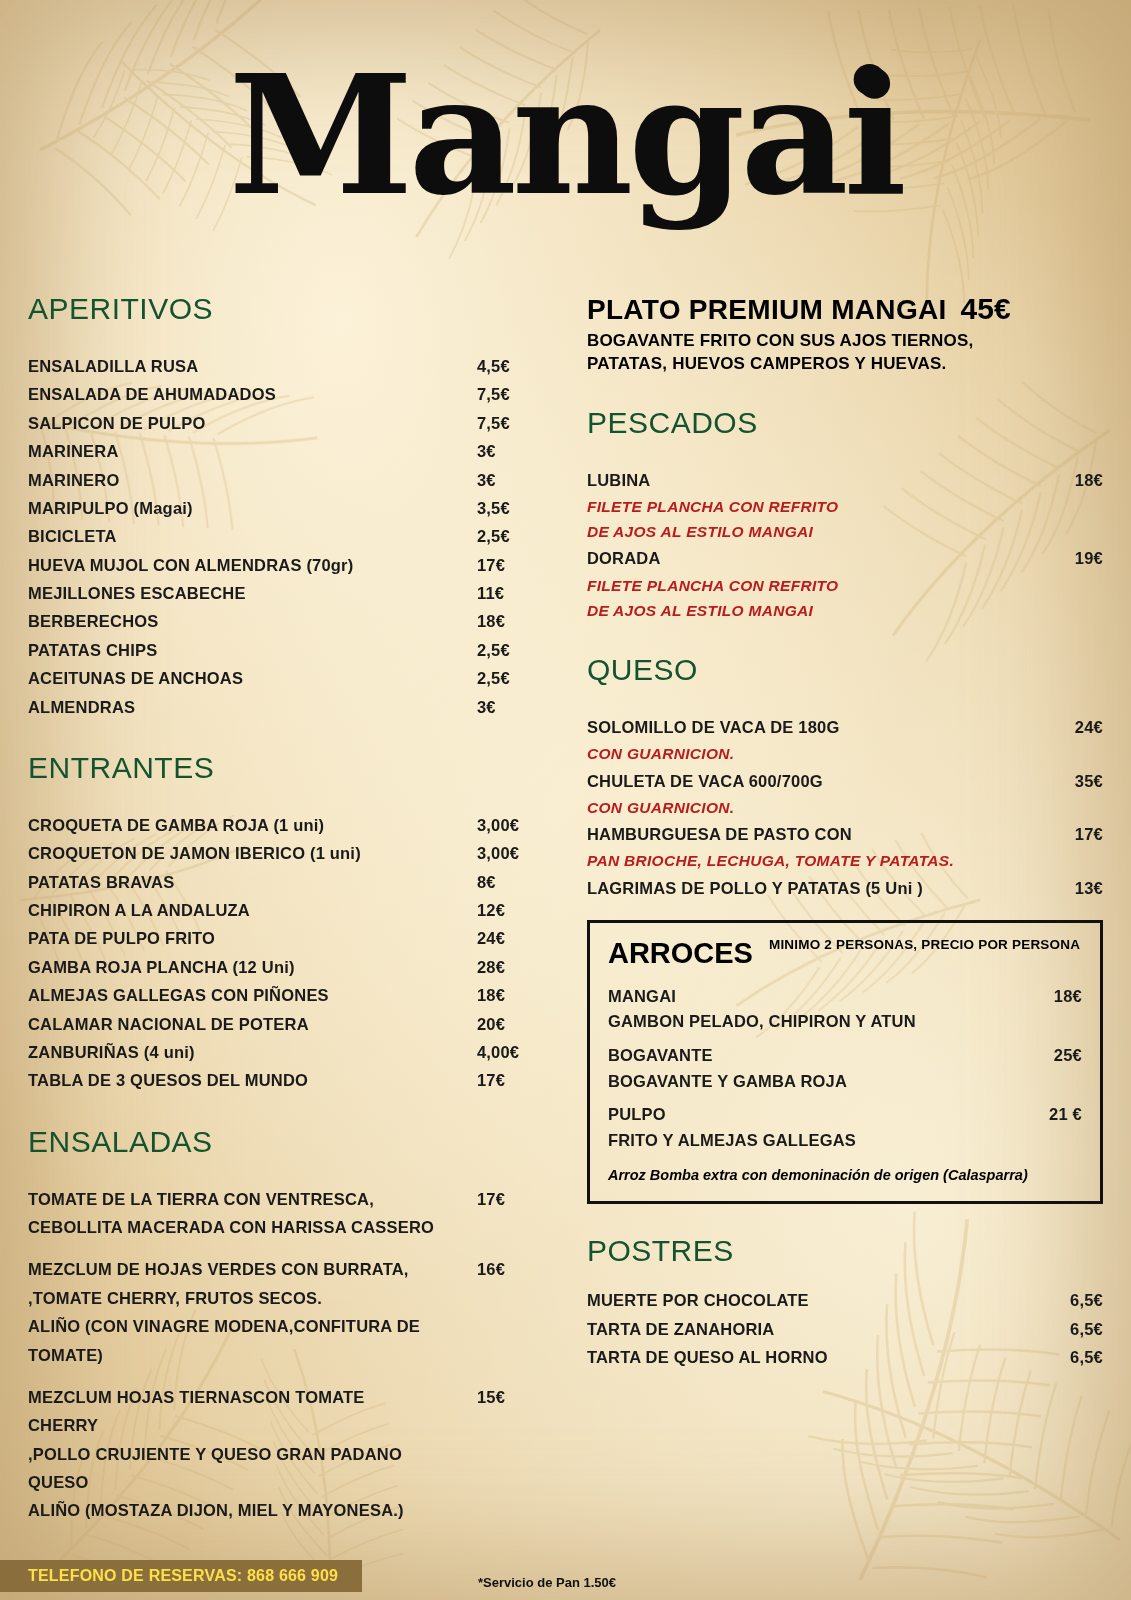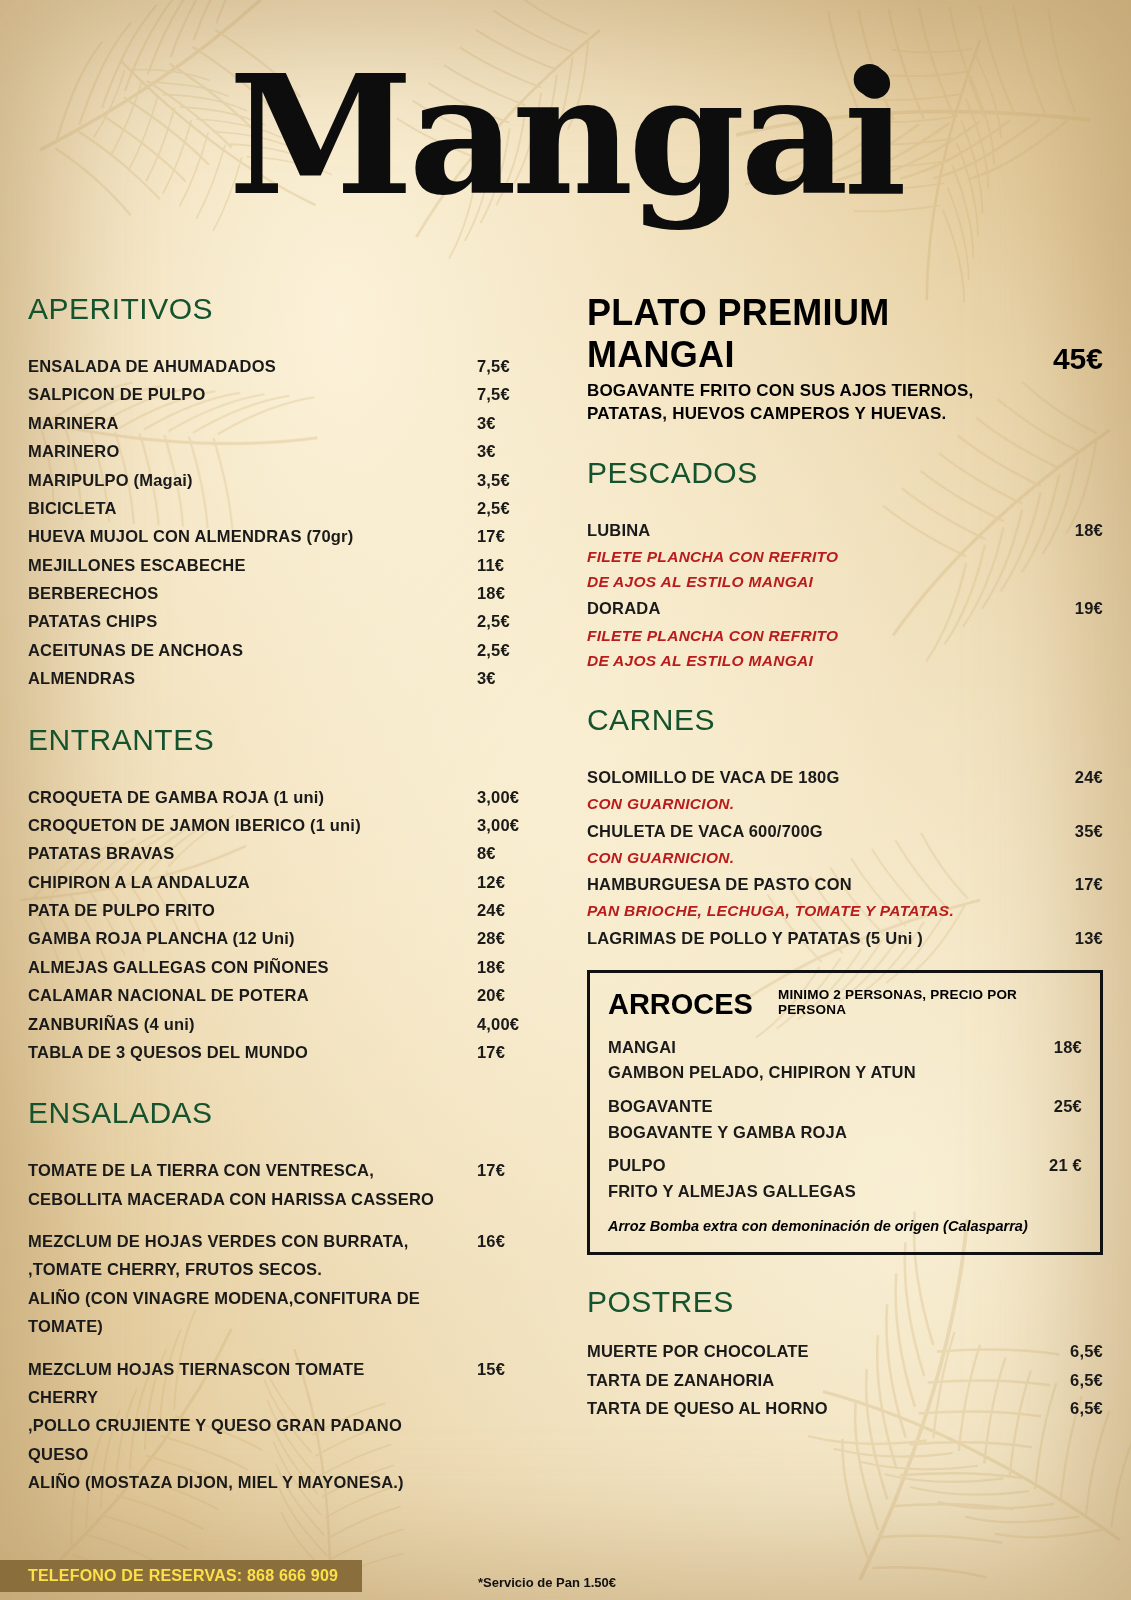--- a/index.html
+++ b/index.html
@@ -73,31 +73,31 @@
   .gap { height:14px; }
   .gap-s { height:8px; }
   .gap-l { height:30px; }
 
   
   .col-l .row .pr { min-width:0; width:96px; margin-left:auto; text-align:left; padding-left:14px; }
   .col-l .row .nm { width:410px; }
 
   
   .premium-head { display:flex; align-items:flex-end; gap:14px; }
-  .premium-head h2 { margin:0; font-size:36px; font-weight:700; letter-spacing:0.3px; }
+  .premium-head h2 { margin:0; font-size:28px; font-weight:700; letter-spacing:0.3px; }
   .premium-head .price { font-size:30px; font-weight:700; }
   .premium-desc { font-size:17px; font-weight:700; line-height:1.35; margin-top:4px; letter-spacing:0.2px; }
 
   
   .box {
     border:3px solid #111;
     padding:14px 18px 18px 18px;
     margin-top:18px;
   }
-  .box-head { display:flex; align-items:flex-end; gap:25px; margin-bottom:14px; }
+  .box-head { display:flex; gap:16px; margin-bottom:14px; }
   .box-head h2 { margin:0; font-size:29px; font-weight:700; }
   .box-head .note { font-size:13.5px; font-weight:700; letter-spacing:0.2px; padding-bottom:4px; }
   .box .row { line-height:1.55; }
   .box .foot { font-size:14.5px; font-style:italic; font-weight:600; margin-top:14px; }
 
   
   .footer { position:absolute; left:0; bottom:0; width:100%; height:44px; }
   .phone {
     position:absolute; left:0; bottom:8px;
     background:#8a6f3d;
@@ -167,20 +167,24 @@
     </div>
   </div>
 
   <div class="cols">
 
     <div class="col-l">
 
       <h2 class="section">APERITIVOS</h2>
       <div class="items">
         <div class="row">
+            <span class="nm">ENSALADILLA RUSA</span>
+            <span class="pr">4,5€</span>
+          </div>
+        <div class="row">
             <span class="nm">ENSALADA DE AHUMADADOS</span>
             <span class="pr">7,5€</span>
           </div>
         <div class="row">
             <span class="nm">SALPICON DE PULPO</span>
             <span class="pr">7,5€</span>
           </div>
         <div class="row">
             <span class="nm">MARINERA</span>
             <span class="pr">3€</span>
@@ -336,21 +340,21 @@
         <div class="sub">DE AJOS AL ESTILO MANGAI</div>
         <div class="row sp">
             <span class="nm">DORADA</span>
             <span class="pr">19€</span>
           </div>
         <div class="sub">FILETE PLANCHA CON REFRITO</div>
         <div class="sub">DE AJOS AL ESTILO MANGAI</div>
       </div>
 
       <div class="gap-l"></div>
-      <h2 class="section">CARNES</h2>
+      <h2 class="section">QUESO</h2>
       <div class="items">
         <div class="row sp">
             <span class="nm">SOLOMILLO DE VACA DE 180G</span>
             <span class="pr">24€</span>
           </div>
         <div class="sub">CON GUARNICION.</div>
         <div class="row sp">
             <span class="nm">CHULETA DE VACA 600/700G</span>
             <span class="pr">35€</span>
           </div>

